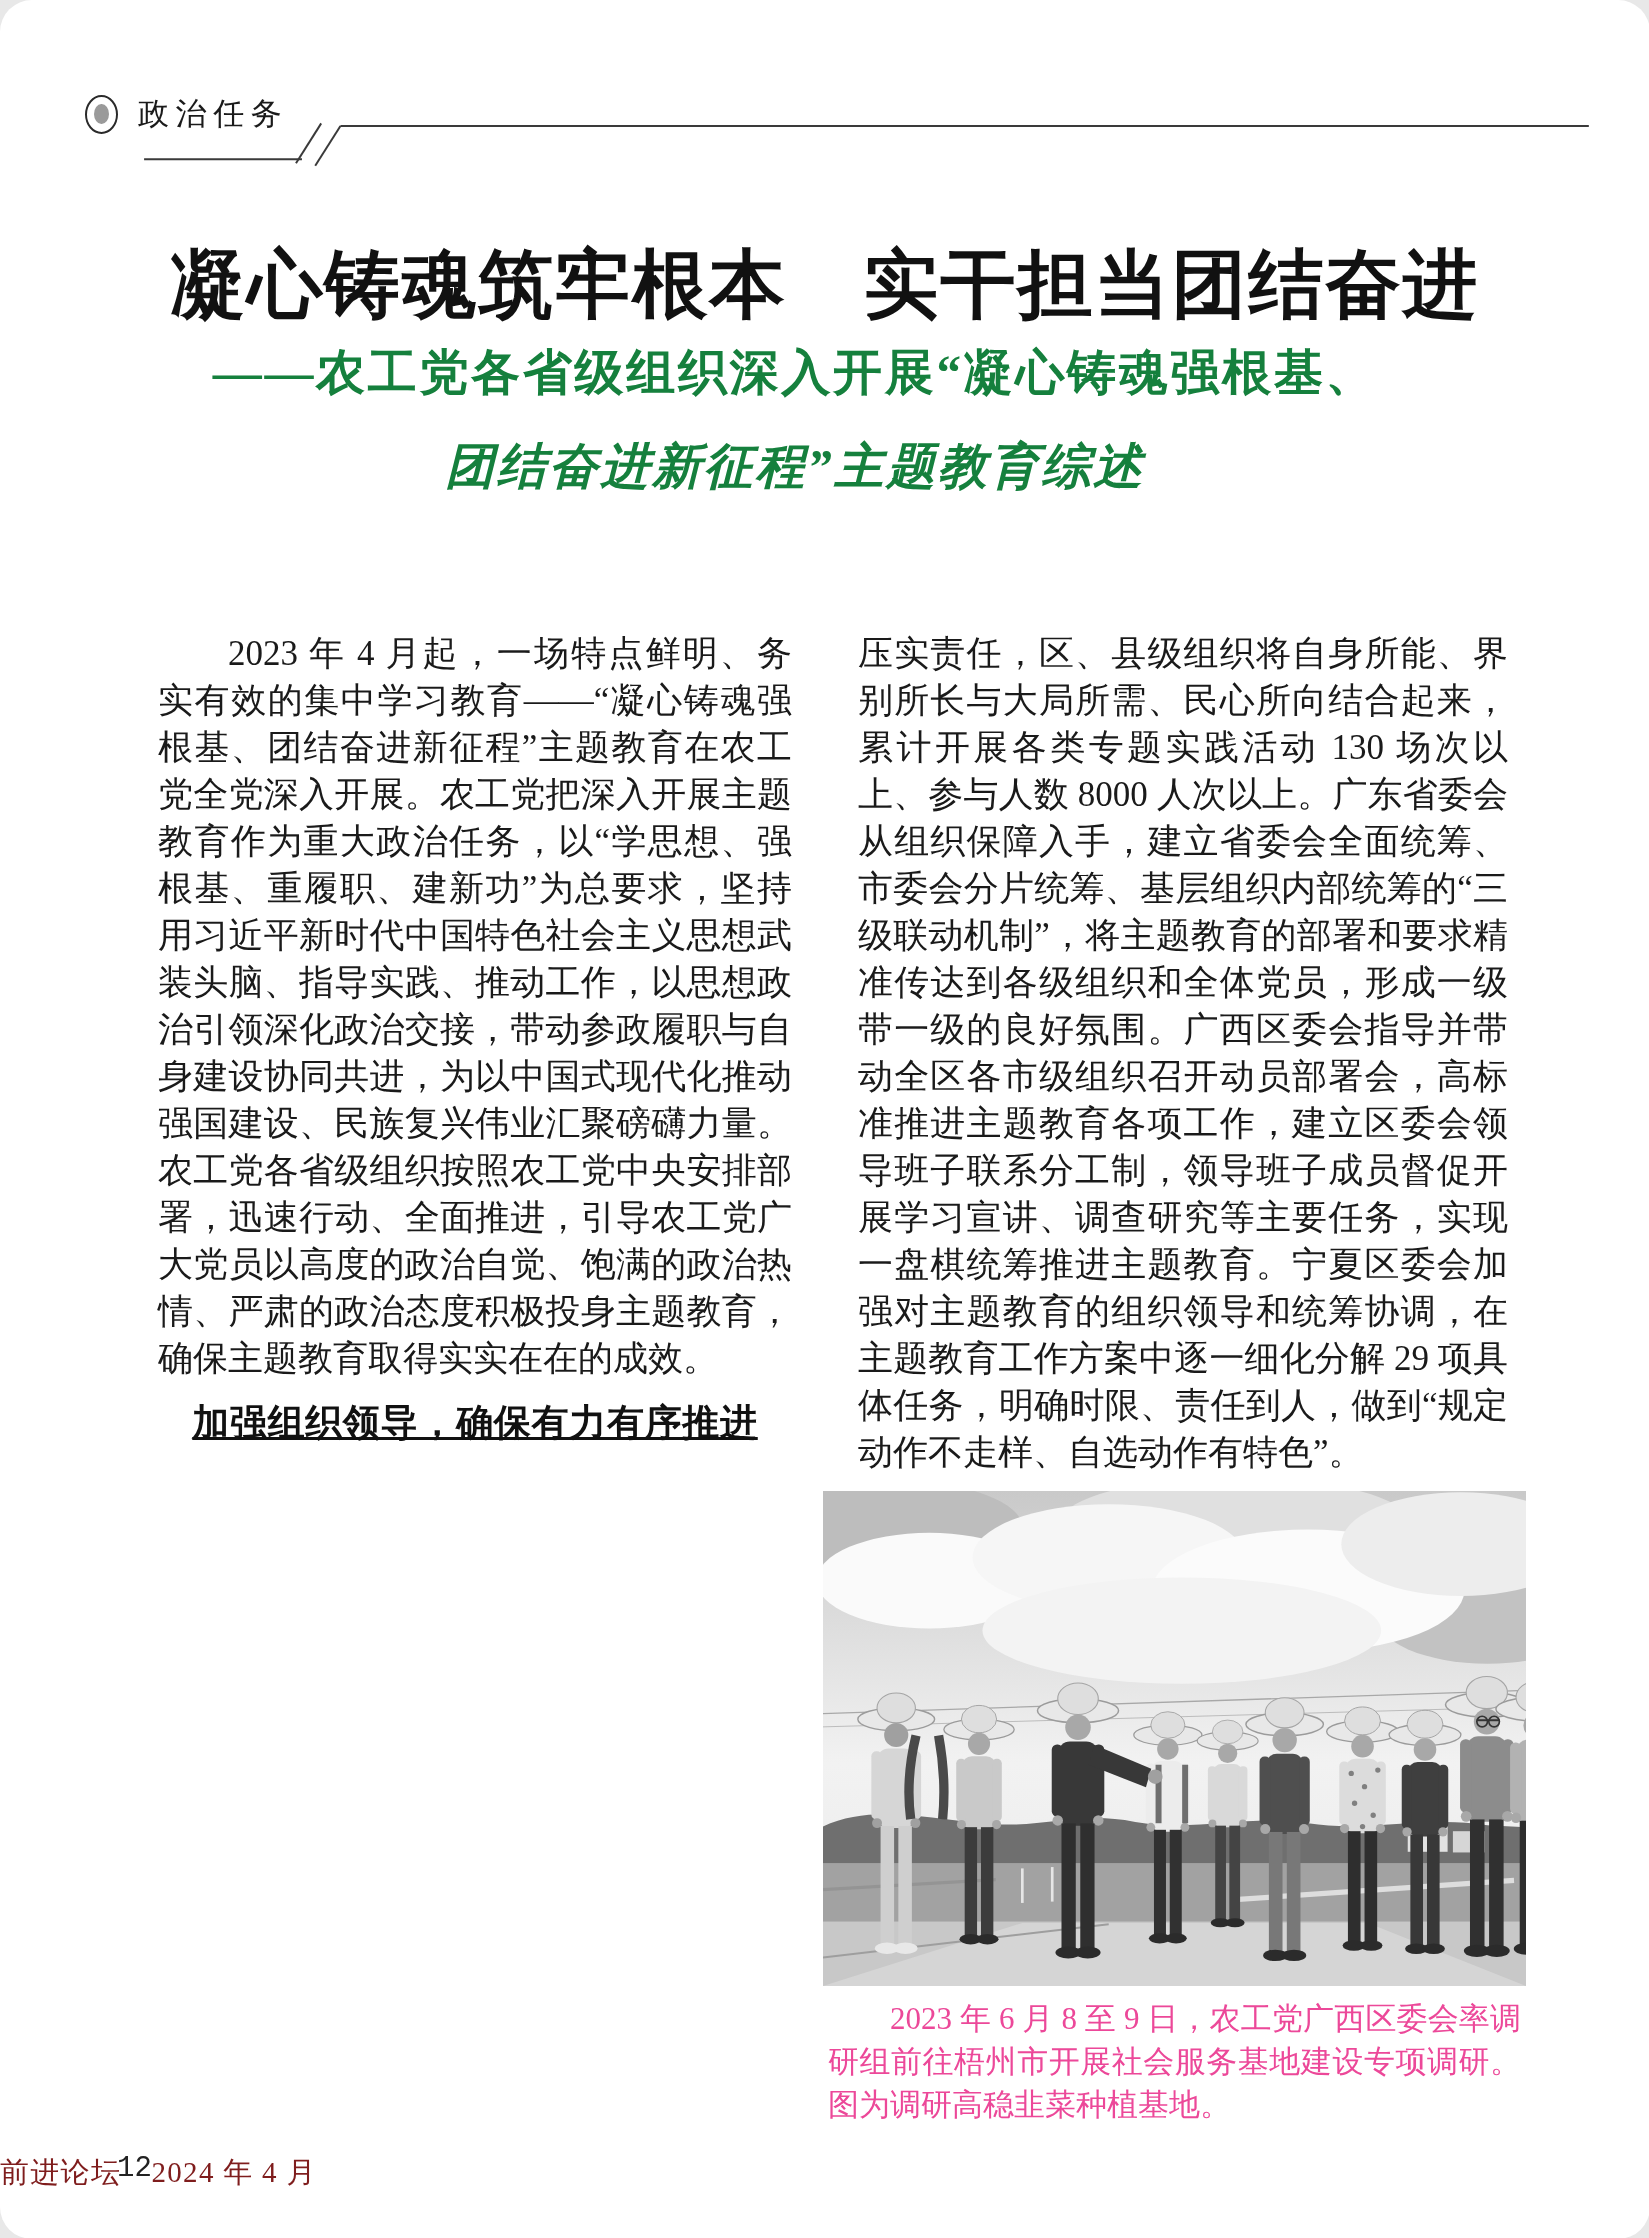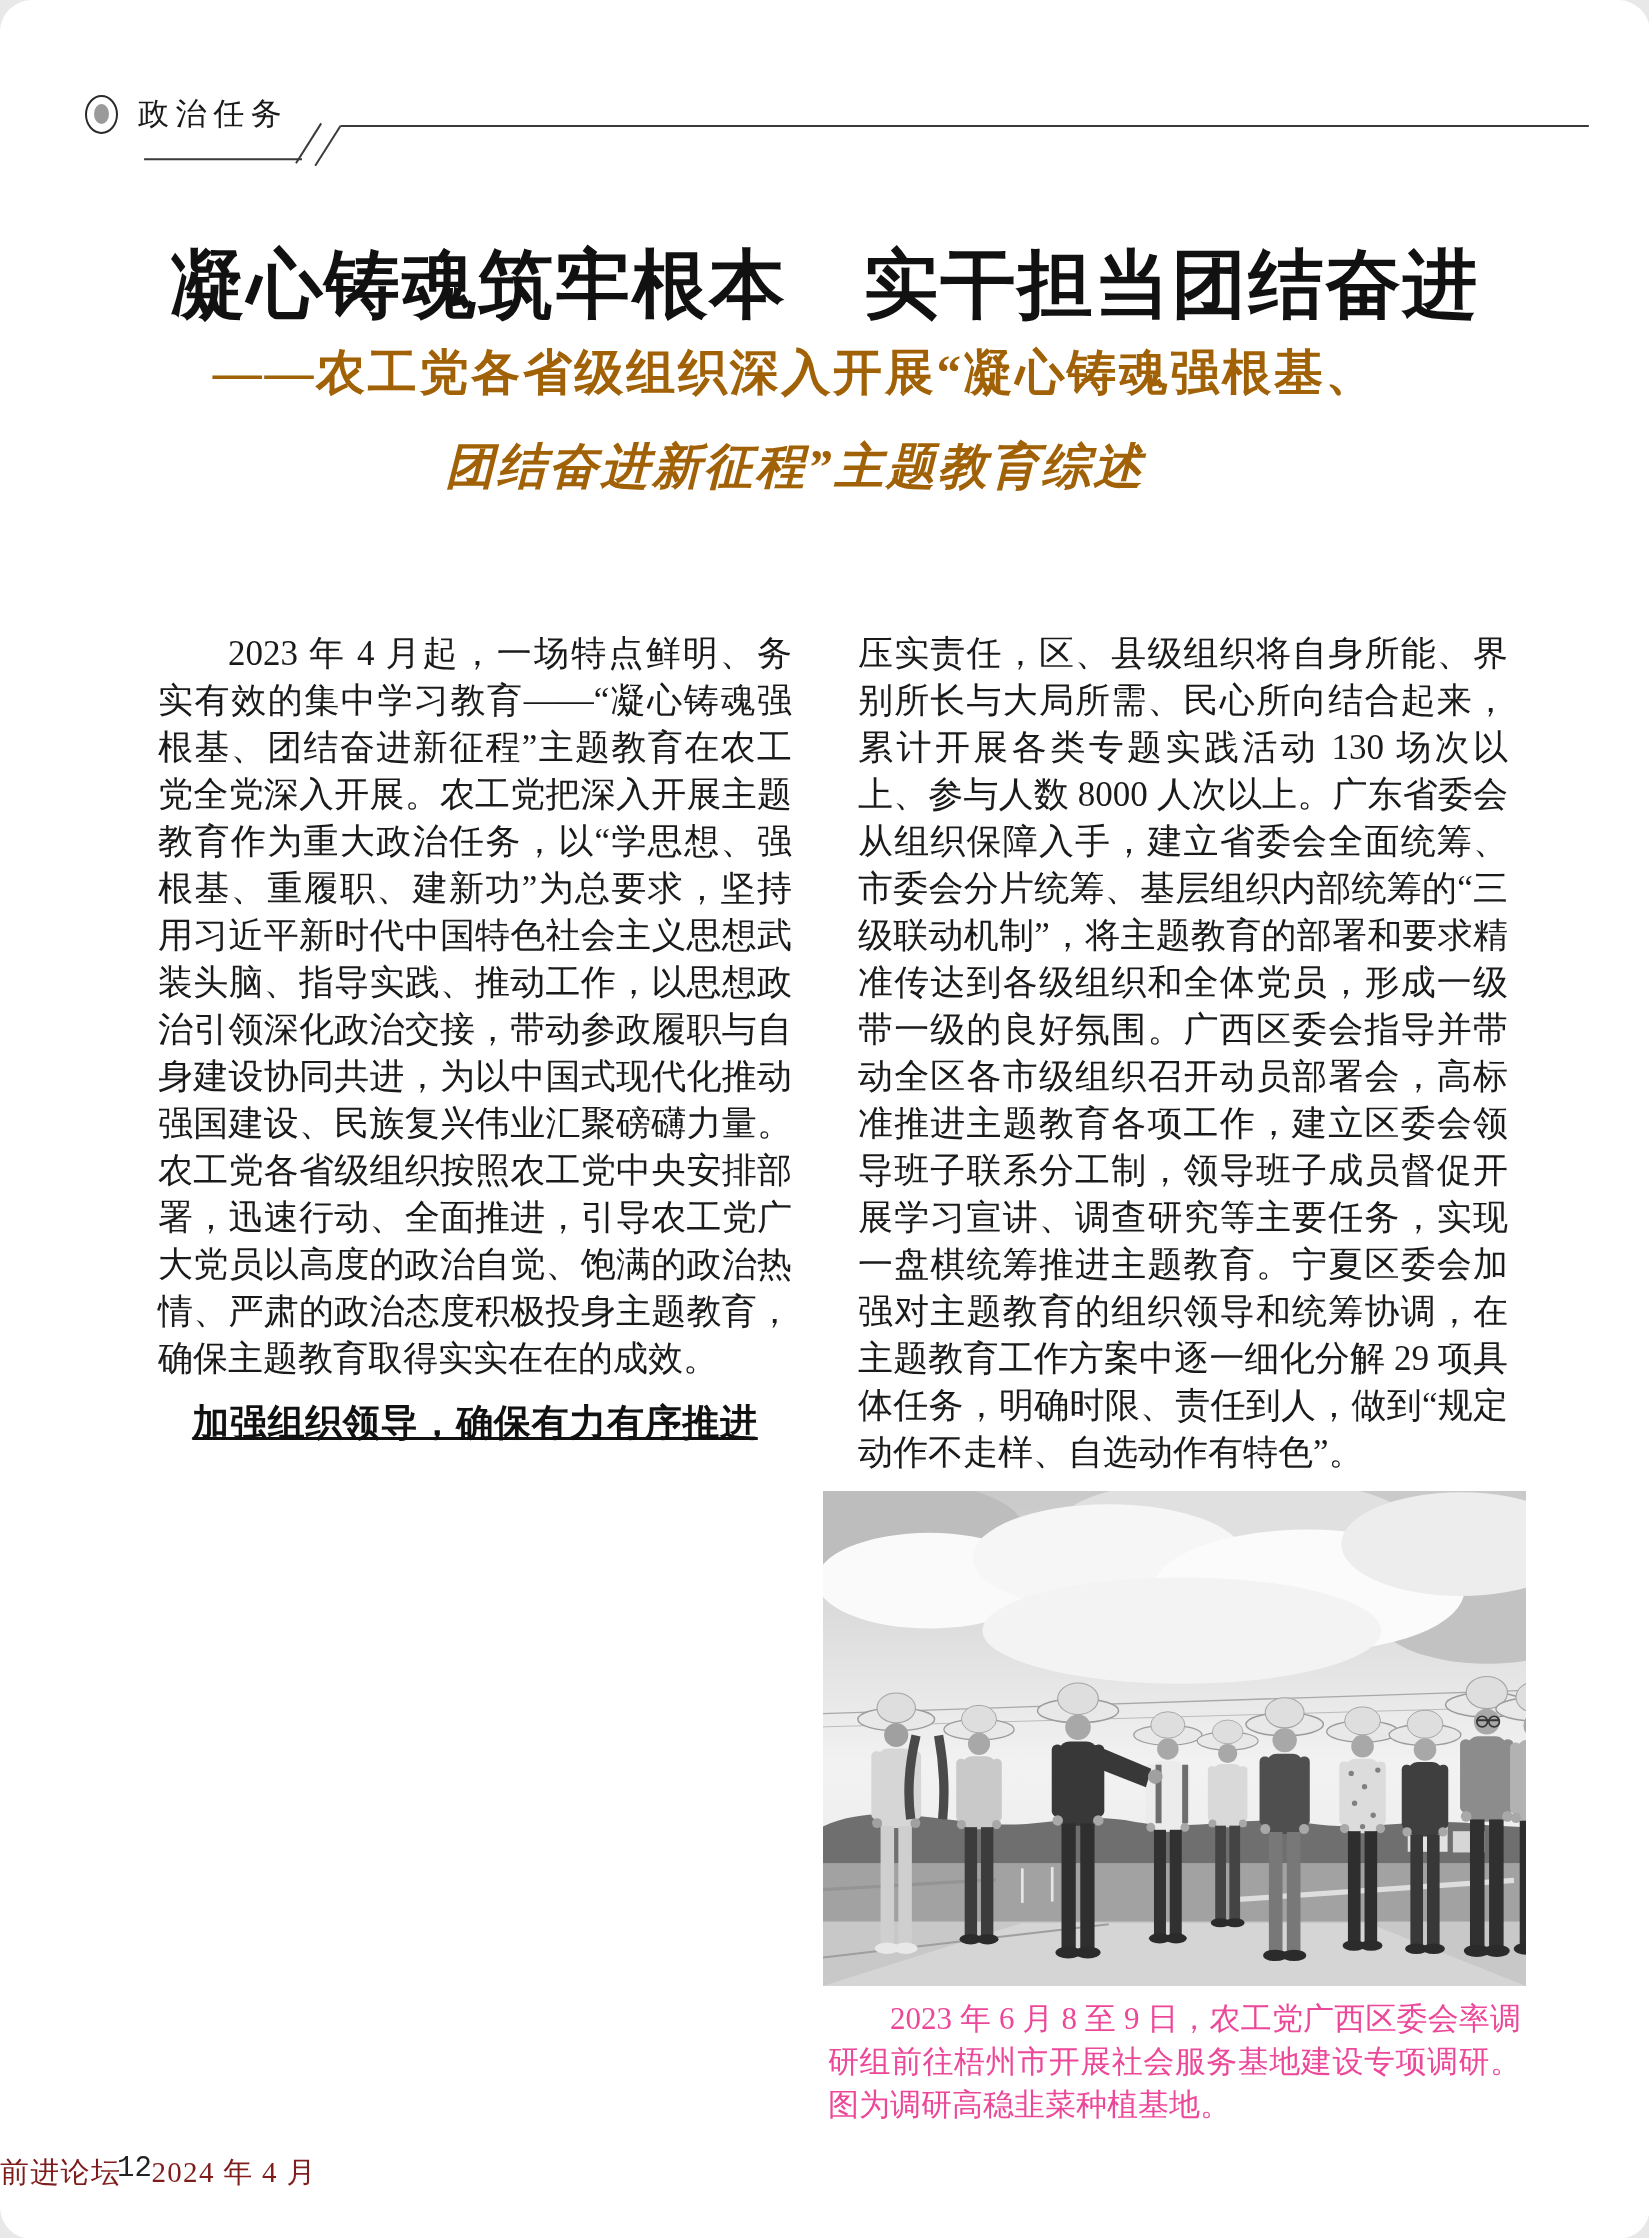--- a/index.html
+++ b/index.html
@@ -34,21 +34,21 @@
     position:absolute;left:0;top:185px;width:1650px;
     text-align:center;
     font-family:"Liberation Sans","DejaVu Sans",sans-serif;
     font-weight:900;font-size:75px;letter-spacing:2px;
     color:#111;
     white-space:nowrap;
   }
   .sub-title{
     position:absolute;left:0;width:1590px;text-align:center;
     font-size:49px;letter-spacing:2.7px;font-weight:600;
-    color:#a16207;white-space:nowrap;
+    color:#15803d;white-space:nowrap;
   }
   .sub-title.l1{top:340px;}
   .sub-title.l2{top:434px;font-style:italic;}
   
   .col{
     position:absolute;top:614px;
     font-size:35px;line-height:47px;
     text-align:justify;text-justify:inter-character;
   }
   .col p{margin:16px;}

